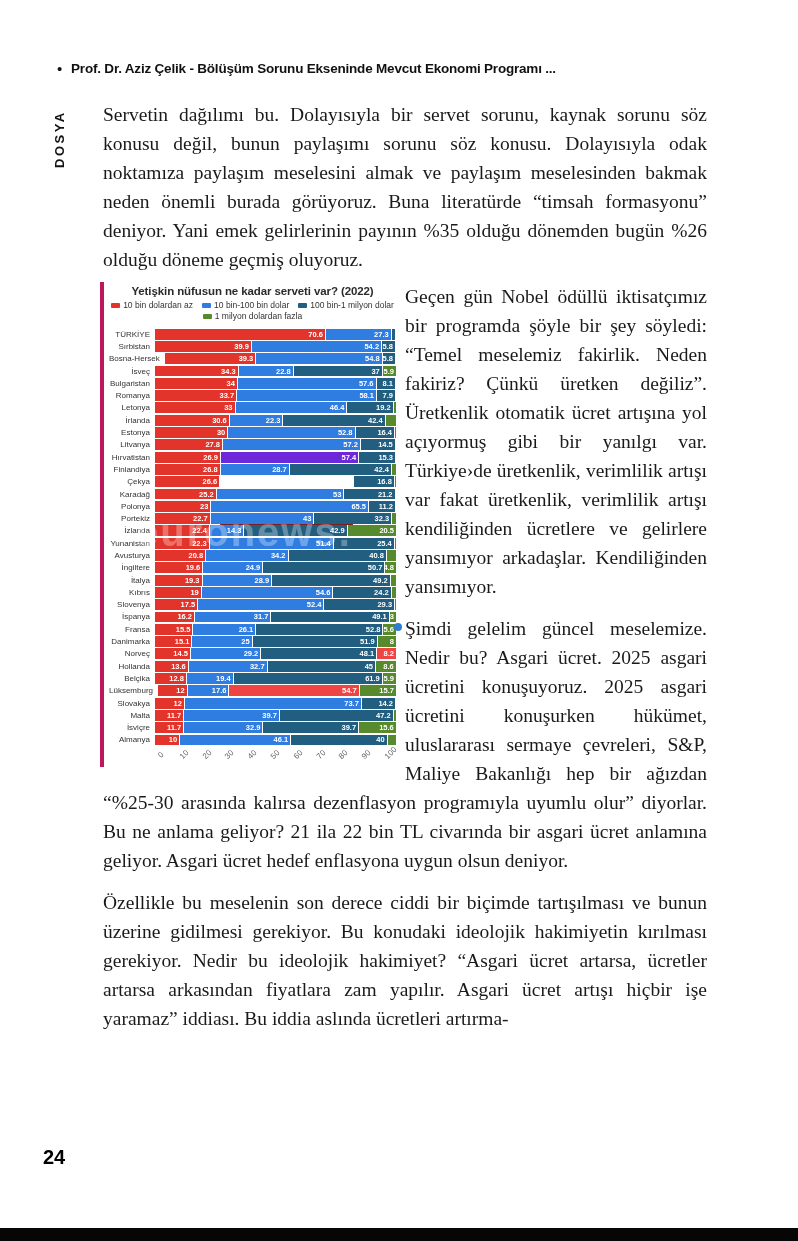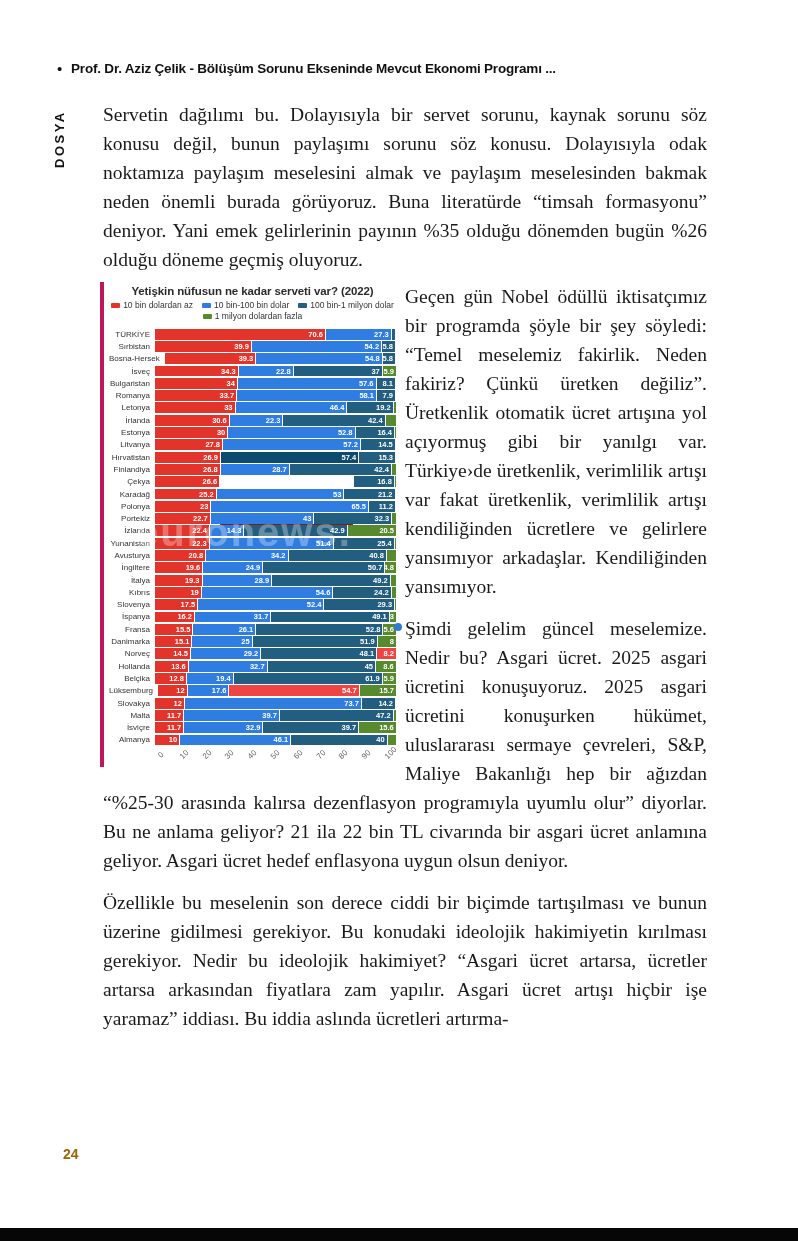--- a/index.html
+++ b/index.html
@@ -78,21 +78,21 @@
     font-family:"Liberation Sans", sans-serif;
   }
   .margin-dot {
     position:absolute; left:394px; top:623px; width:8px; height:8px;
     border-radius:50%; background:#2f7cd6;
   }
   
   .page-number {
     position:absolute; left:43px; top:1146px;
     font-family:"Liberation Sans", sans-serif; font-weight:700;
-    font-size:14px; color:#a16207;margin-left:20px;
+    font-size:20px; color:#000000;
   }
   .bottom-bar {
     position:absolute; left:0; bottom:0; width:100%; height:13px; background:#060606;
   }
 </style>
 </head>
 <body>
 
 <div class="page">
 
@@ -275,21 +275,21 @@
               </span>
               <span class="seg" style="width: 0.5%; background: rgb(86, 138, 45);"></span>
             </div>
           </div>
           <div class="chart-row">
             <span class="row-label">Hırvatistan</span>
             <div class="bar-box">
               <span class="seg" style="width: 26.9%; background: rgb(227, 52, 43);">
                 <span class="seg-label">26.9</span>
               </span>
-              <span class="seg" style="width: 57.4%; background: #0c4a6e;">
+              <span class="seg" style="width: 57.4%; background: #6d28d9;">
                 <span class="seg-label">57.4</span>
               </span>
               <span class="seg" style="width: 15.3%; background: rgb(33, 94, 128);">
                 <span class="seg-label">15.3</span>
               </span>
               <span class="seg" style="width: 0.4%; background: rgb(86, 138, 45);"></span>
             </div>
           </div>
           <div class="chart-row">
             <span class="row-label">Finlandiya</span>

